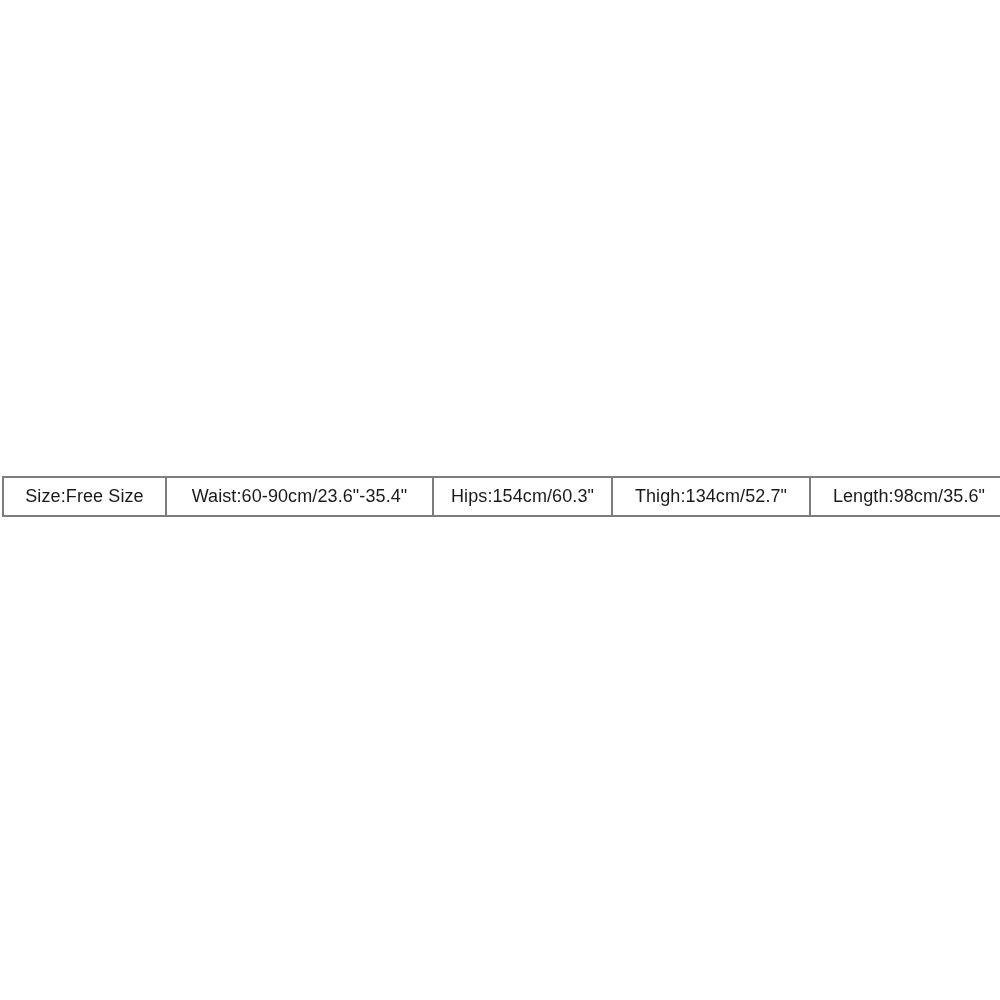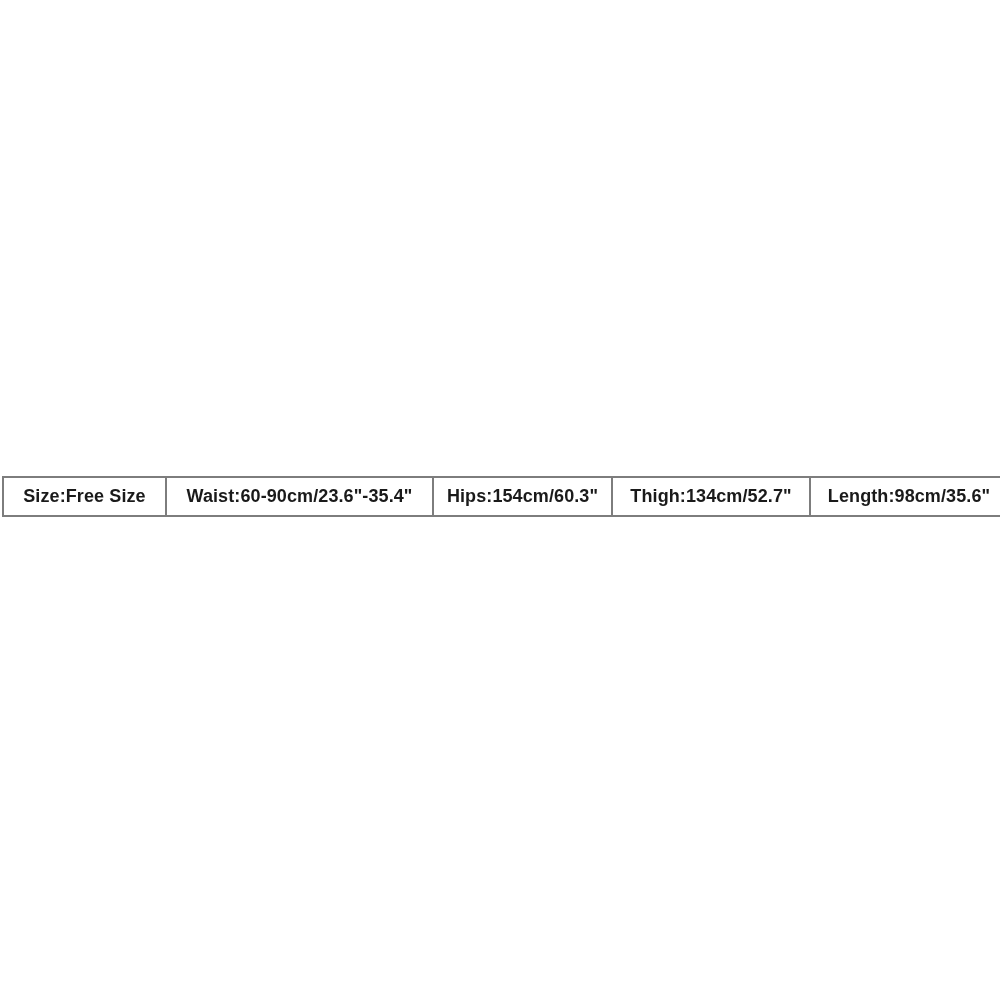--- a/index.html
+++ b/index.html
@@ -20,21 +20,21 @@
     top: 476px;
     width: 995px;
     height: 41px;
     border-collapse: collapse;
     table-layout: fixed;
   }
   .size-chart td {
     border: 2px solid #7d7d7d;
     text-align: center;
     vertical-align: middle;
-    font-weight: bold;
+    font-weight: normal;
     font-size: 18px;
     color: #1a1a1a;
     padding: 0;
     white-space: nowrap;
     overflow: hidden;
     letter-spacing: 0.1px;
   }
   .col-size   { width: 161px; }
   .col-waist  { width: 265px; }
   .col-hips   { width: 177px; }

